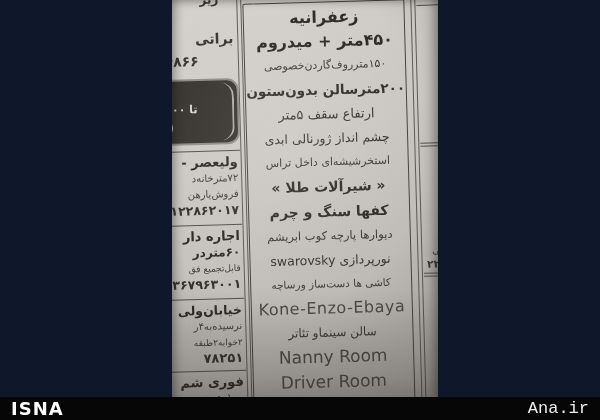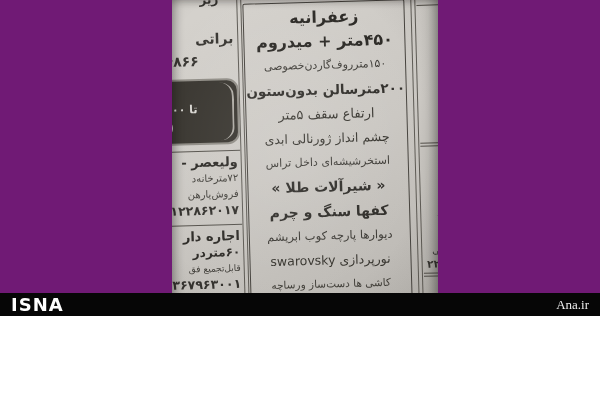--- a/index.html
+++ b/index.html
@@ -1,18 +1,18 @@
 <!DOCTYPE html>
 <html lang="fa"><head>
 <meta charset="utf-8">
 <style>
   * { margin:0; padding:0; box-sizing:border-box; }
   body { background:#ffffff; }
   .canvas {
-    position:relative; width:600px; height:316px; background:#701a75;
+    position:relative; width:600px; height:420px; background:#0f172a;
     overflow:hidden; font-family:"DejaVu Sans", sans-serif; margin:0 auto;
   }
   
   .photo {
     position:absolute; left:172px; top:0; width:266px; height:403px;
     background:#c2bfba; overflow:hidden;
   }
   .tilt {
     position:absolute; left:-10px; top:-12px; width:292px; height:436px;
     transform:rotate(-1.6deg);
@@ -94,21 +94,21 @@
   .r-ph   { top:273px; font-size:10.5px; font-weight:bold; direction:ltr; }
 
   
   .footer {
     position:absolute; left:0; bottom:0; width:600px; height:23px;
     background:#060606; display:flex; align-items:center;
     justify-content:space-between; padding:0 11px;
   }
   .isna { color:#ffffff; font-weight:bold; font-size:18px; letter-spacing:1px;
     font-family:"DejaVu Sans", sans-serif; }
-  .anair { color:#ededed; font-size:13px; font-family:Liberation Serif, serif; }
+  .anair { color:#ededed; font-size:17px; font-family:Liberation Mono, monospace; }
 </style>
 </head>
 <body>
 
 <div class="canvas">
 
   <div class="photo">
     <div class="tilt">
 
       <div class="col-left">

